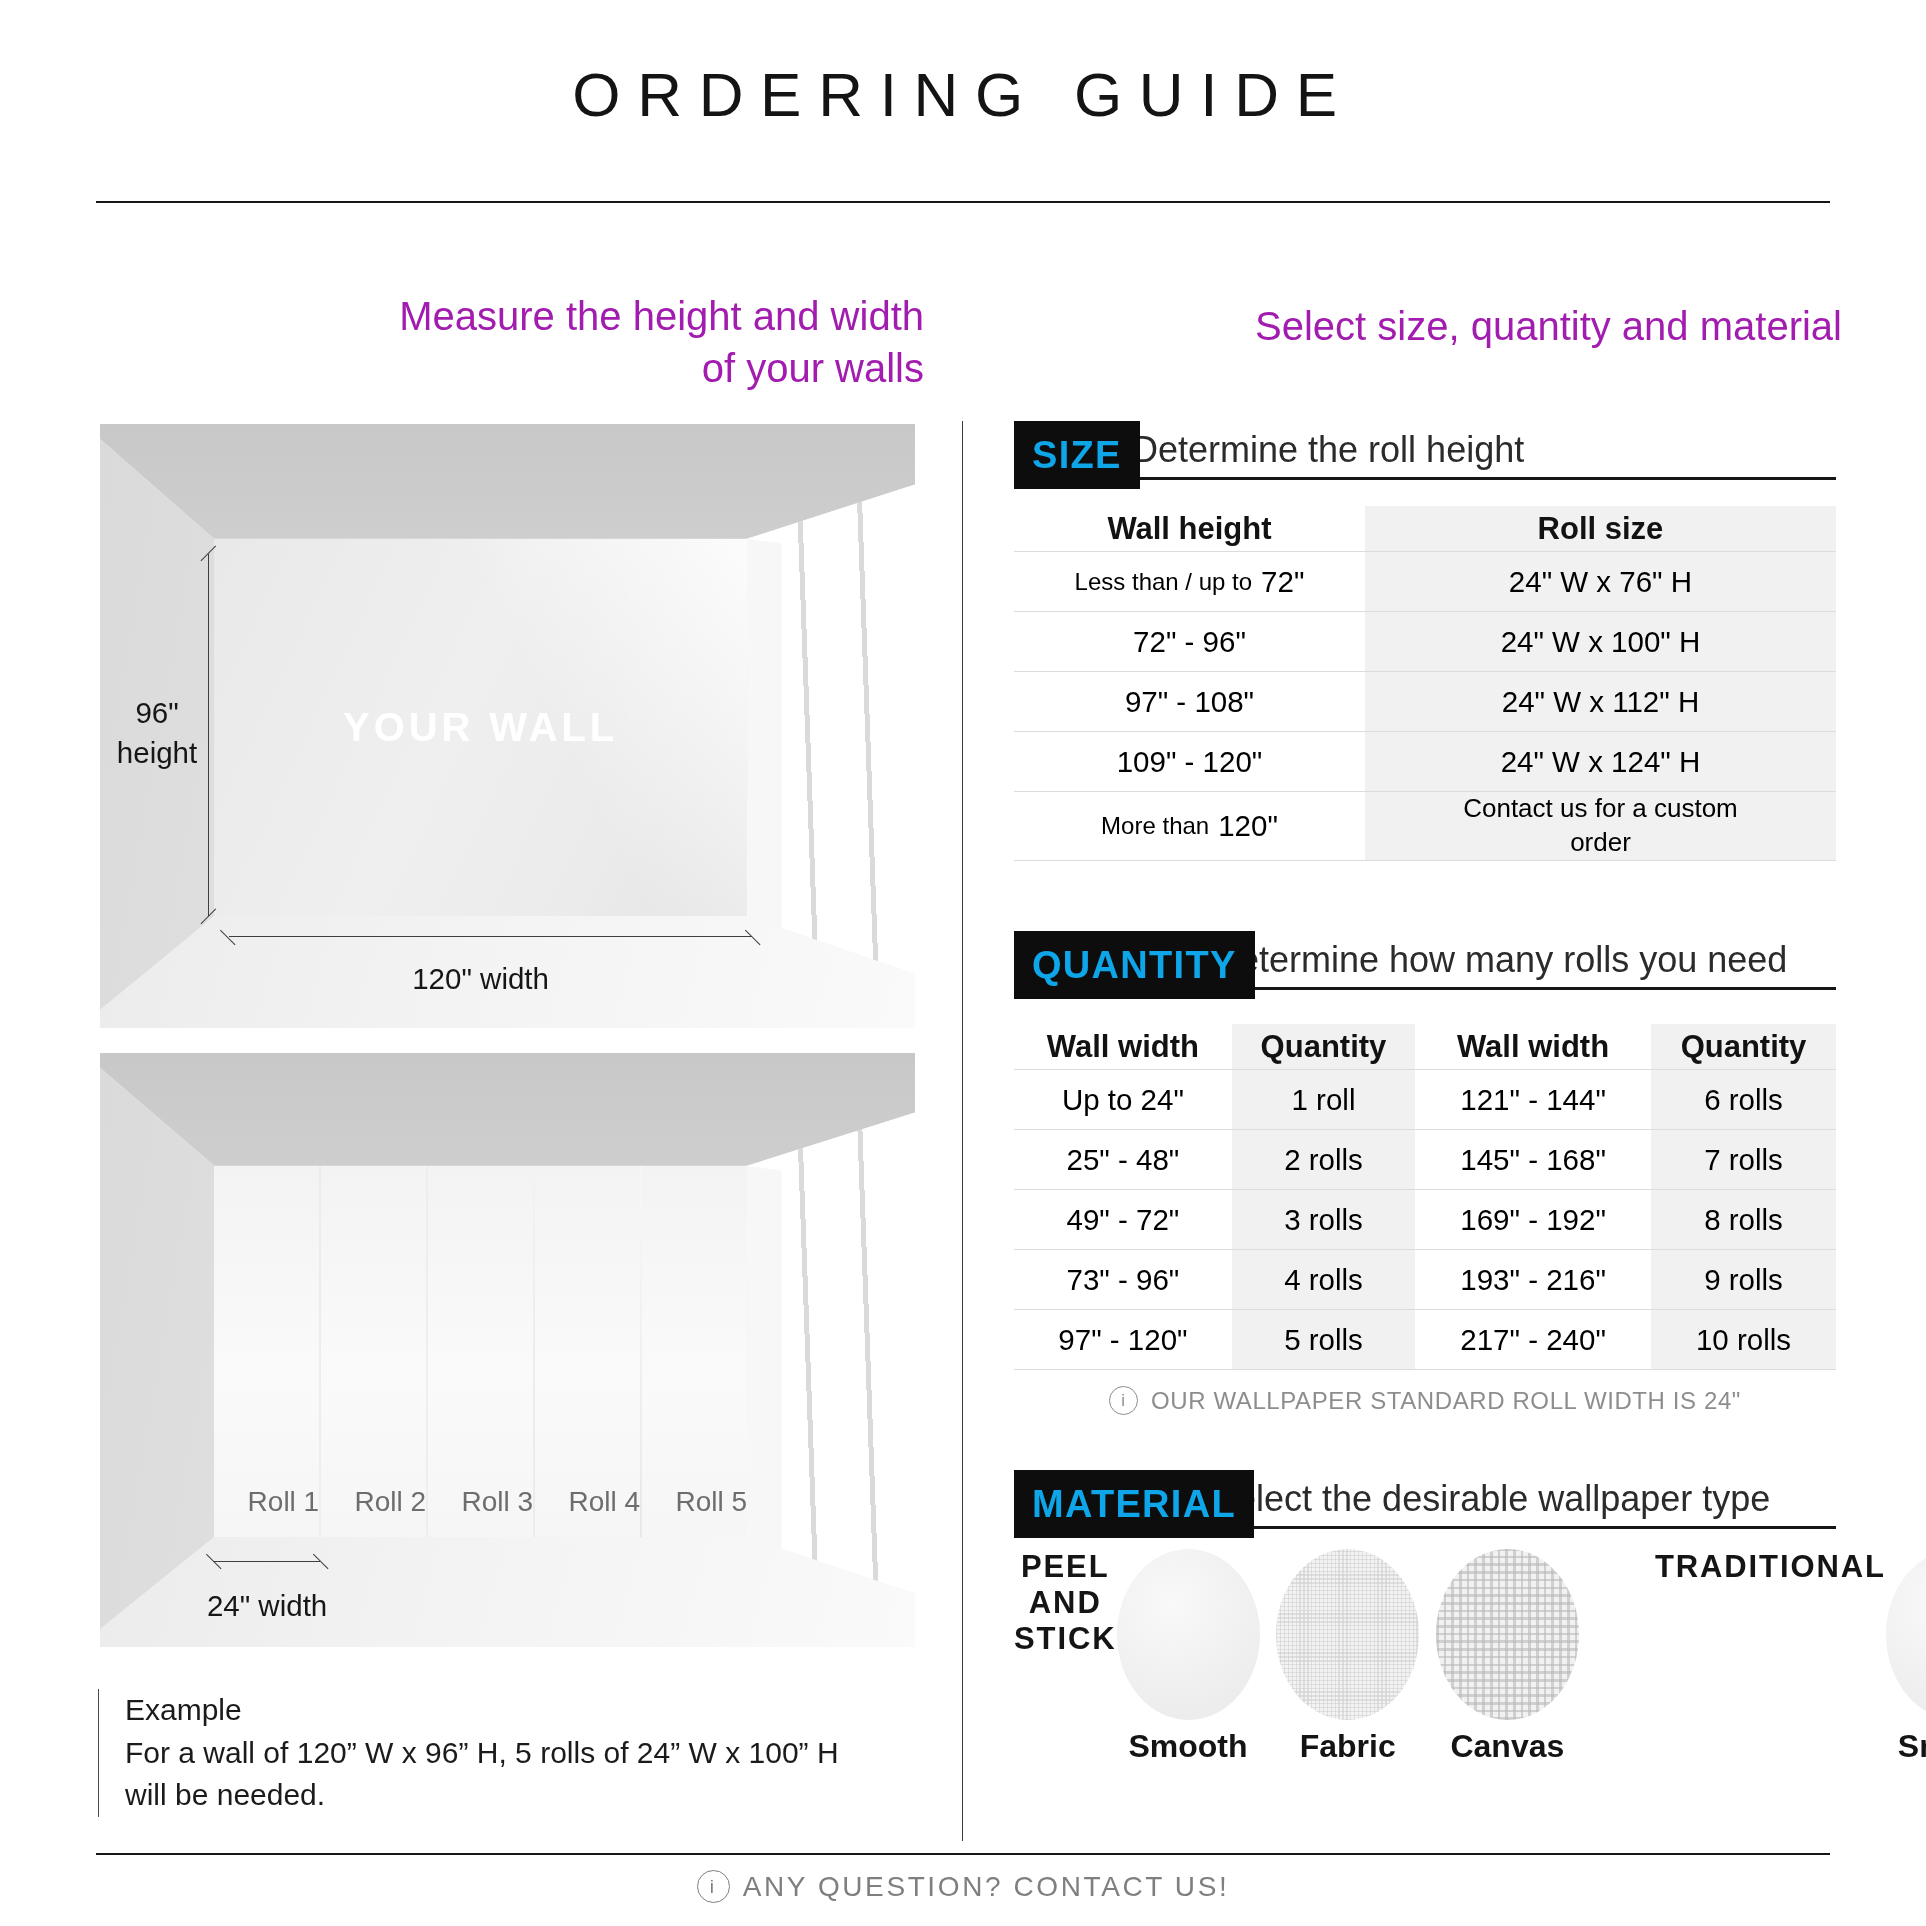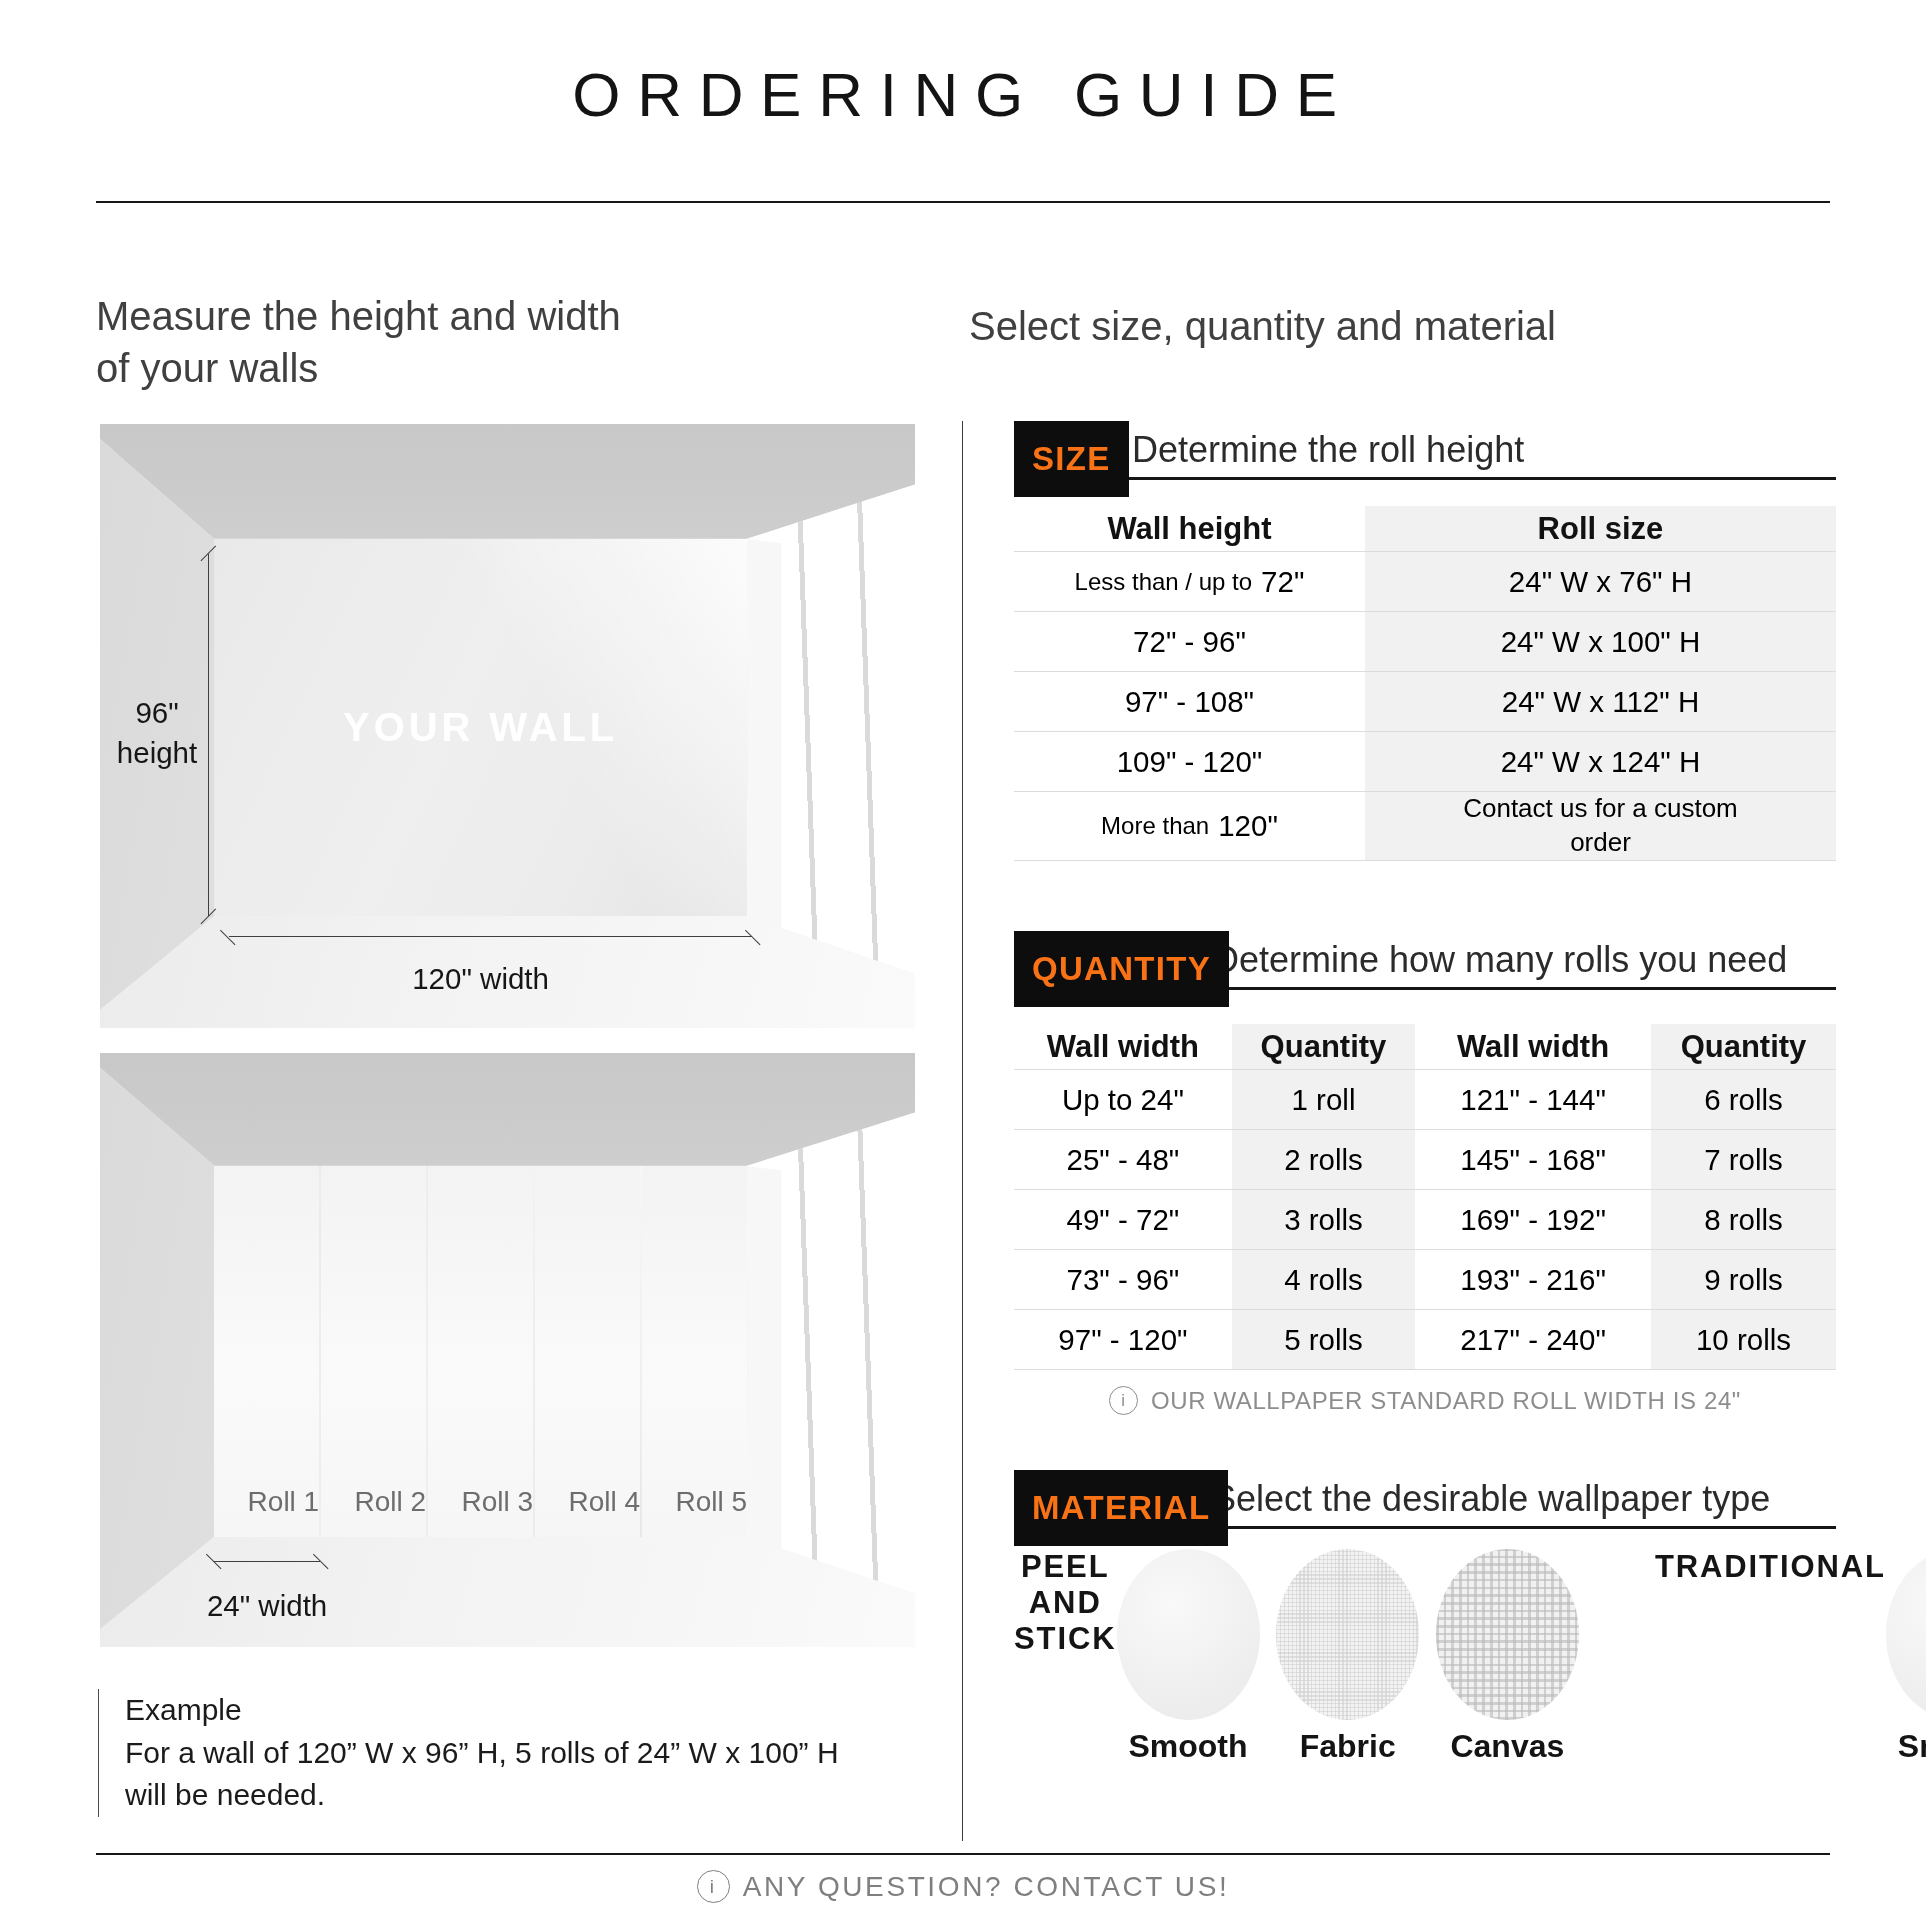--- a/index.html
+++ b/index.html
@@ -8,21 +8,21 @@
 
   
   .main-title{position:absolute;top:59px;left:0;width:100%;text-align:center;
     font-size:62px;font-weight:400;letter-spacing:16.7px;color:#141414;}
   .rule{position:absolute;left:96px;right:96px;height:1.9px;background:#161616;}
   .rule-top{top:201px;}
   .rule-bottom{top:1853px;}
   .col-divider{position:absolute;left:962px;top:421px;width:1.3px;height:1420px;background:#3a3a3a;}
 
   
-  .col-heading{position:absolute;font-size:40px;line-height:1.3;text-align:left;color:#404040;}
+  .col-heading{position:absolute;font-size:40px;line-height:1.3;text-align:right;color:#a21caf;}
   .col-heading.left{left:96px;width:828px;top:290px;}
   .col-heading.right{left:969px;width:873px;top:300px;}
 
   
   .room{position:absolute;left:100px;width:815px;background:#f2f2f2;overflow:hidden;}
   .room-1{top:424px;height:604px;}
   .room-2{top:1053px;height:594px;}
   .r-backwall{position:absolute;left:14%;top:19%;width:65.4%;height:62.5%;
     background:linear-gradient(115deg,#e9e9e9 0%,#efefef 45%,#ebebeb 75%,#e4e4e4 100%);}
   .r-backwall::after{content:"";position:absolute;inset:0;
@@ -68,22 +68,22 @@
   .r-panel{flex:1;display:flex;align-items:flex-end;justify-content:flex-end;padding-bottom:19px;
     background:linear-gradient(180deg,#f3f3f3 0%,#fafafa 55%,#f6f6f6 100%);}
   .r-panel span{font-size:28px;color:#6d6d6d;}
 
   
   .example{position:absolute;left:98px;top:1689px;width:770px;border-left:1.9px solid #4a4a4a;
     padding-left:26px;font-size:30px;line-height:1.42;color:#1b1b1b;}
 
   
   .section-header{position:absolute;left:1014px;width:822px;height:60px;}
-  .badge{position:absolute;left:0;top:0;height:76px;background:#0d0d0d;color:#f97316;
-    font-size:33px;font-weight:700;letter-spacing:1.3px;display:inline-flex;align-items:center;
+  .badge{position:absolute;left:0;top:0;height:68px;background:#0d0d0d;color:#0ea5e9;
+    font-size:38px;font-weight:700;letter-spacing:1.3px;display:inline-flex;align-items:center;
     padding:0 18px;z-index:2;}
   .s-title{position:absolute;top:0;height:58px;display:flex;align-items:center;
     font-size:36px;color:#2b2b2b;white-space:nowrap;}
   .s-line{position:absolute;right:0;bottom:1.3px;height:2.6px;background:#161616;}
   .hdr-size{top:421px;}  .hdr-size .s-title{left:118px;}  .hdr-size .s-line{left:96px;}
   .hdr-qty{top:931px;}  .hdr-qty .s-title{left:199px;}   .hdr-qty .s-line{left:177px;}
   .hdr-mat{top:1470px;}  .hdr-mat .s-title{left:198px;}   .hdr-mat .s-line{left:176px;}
 
   
   .tbl{position:absolute;left:1014px;width:822px;}

